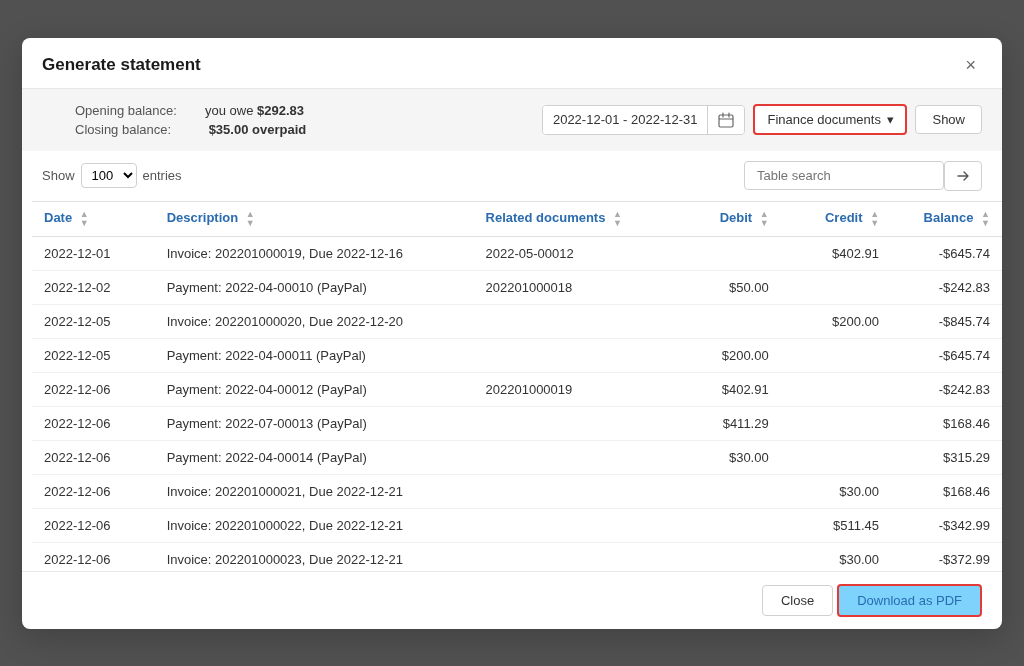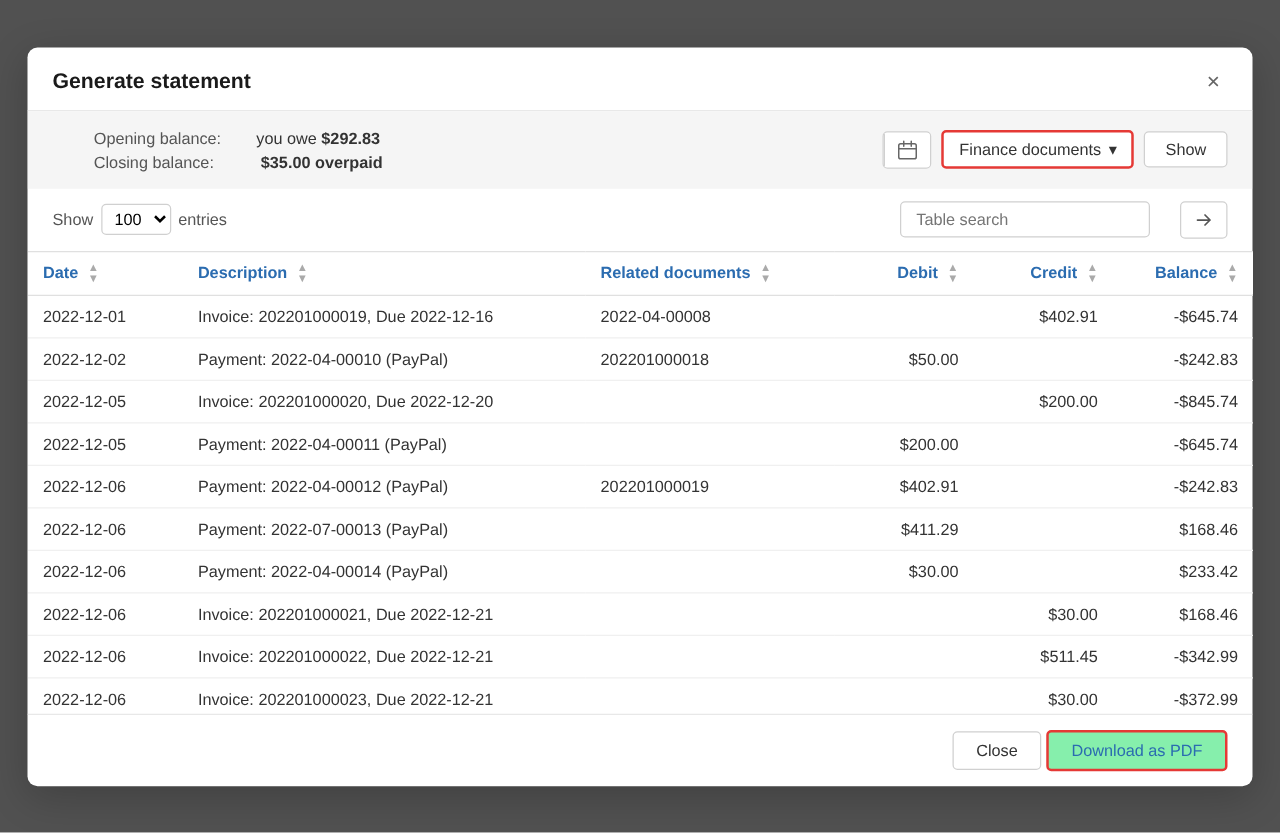--- a/index.html
+++ b/index.html
@@ -145,21 +145,21 @@
       border: 1px solid #d0d0d0;
       border-radius: 4px;
       padding: 3px 6px;
       font-size: 13px;
       background: #fff;
       cursor: pointer;
     }
     .search-wrap {
       display: flex;
       align-items: center;
-      gap: 24px;
+      gap: 0;
     }
     .search-input {
       border: 1px solid #d0d0d0;
       border-radius: 4px;
       padding: 6px 12px;
       font-size: 13px;
       width: 200px;
       color: #999;
       outline: none;
     }
@@ -226,33 +226,34 @@
     .close-footer-btn {
       background: #fff;
       border: 1px solid #d0d0d0;
       border-radius: 4px;
       padding: 7px 18px;
       cursor: pointer;
       font-size: 13px;
       color: #333;
     }
     .download-pdf-btn {
-      background: #86efac;
+      background: #7dd3fc;
       border: 2px solid #e53935;
       border-radius: 4px;
       padding: 7px 18px;
       cursor: pointer;
       font-size: 13px;
       color: #2b6cb0;
       font-weight: 500;
     }
     .table-wrapper {
       overflow-y: auto;
       max-height: 370px;
       position: relative;
+      padding-left: 10px;
     }
   </style>
 </head>
 <body>
 
 <div class="modal-overlay">
   <div class="modal">
 
     <div class="modal-header">
       <span class="modal-title">Generate statement</span>
@@ -264,20 +265,21 @@
       <div class="top-section">
         <div class="balance-info">
           <div class="balance-row"><span class="balance-label">Opening balance:</span><span>you owe <strong>$292.83</strong></span></div>
           <div class="balance-row">
             <span class="balance-label">Closing balance:</span>
             <span class="bold">$35.00 overpaid</span>
           </div>
         </div>
         <div class="controls-right">
           <div class="date-control-wrap">
+            <span class="date-text-part">2022-12-01 - 2022-12-31</span>
             <span class="date-icon-part">
               <svg width="16" height="16" viewBox="0 0 16 16" fill="none" xmlns="http://www.w3.org/2000/svg">
                 <rect x="1" y="3" width="14" height="12" rx="1.5" stroke="#666" stroke-width="1.2" fill="none"></rect>
                 <path d="M1 7h14" stroke="#666" stroke-width="1.2"></path>
                 <path d="M5 1v4M11 1v4" stroke="#666" stroke-width="1.2" stroke-linecap="round"></path>
               </svg>
             </span>
           </div>
           <button class="finance-docs-btn">
             <span>Finance documents</span>
@@ -352,21 +354,21 @@
                     <span>▲</span>
                     <span>▼</span>
                   </span>
               </th>
             </tr>
           </thead>
           <tbody id="table-body">
           <tr>
       <td class="col-date">2022-12-01</td>
       <td class="col-desc">Invoice: 202201000019, Due 2022-12-16</td>
-      <td class="col-related">2022-04-00008</td>
+      <td class="col-related">2022-05-00012</td>
       <td class="col-debit" style="text-align:right"></td>
       <td class="col-credit" style="text-align:right">$402.91</td>
       <td class="col-balance" style="text-align:right">-$645.74</td>
     </tr>
               <tr>
       <td class="col-date">2022-12-02</td>
       <td class="col-desc">Payment: 2022-04-00010 (PayPal)</td>
       <td class="col-related">202201000018</td>
       <td class="col-debit" style="text-align:right">$50.00</td>
       <td class="col-credit" style="text-align:right"></td>
@@ -403,21 +405,21 @@
       <td class="col-debit" style="text-align:right">$411.29</td>
       <td class="col-credit" style="text-align:right"></td>
       <td class="col-balance" style="text-align:right">$168.46</td>
     </tr>
               <tr>
       <td class="col-date">2022-12-06</td>
       <td class="col-desc">Payment: 2022-04-00014 (PayPal)</td>
       <td class="col-related"></td>
       <td class="col-debit" style="text-align:right">$30.00</td>
       <td class="col-credit" style="text-align:right"></td>
-      <td class="col-balance" style="text-align:right">$233.42</td>
+      <td class="col-balance" style="text-align:right">$315.29</td>
     </tr>
               <tr>
       <td class="col-date">2022-12-06</td>
       <td class="col-desc">Invoice: 202201000021, Due 2022-12-21</td>
       <td class="col-related"></td>
       <td class="col-debit" style="text-align:right"></td>
       <td class="col-credit" style="text-align:right">$30.00</td>
       <td class="col-balance" style="text-align:right">$168.46</td>
     </tr>
               <tr>

